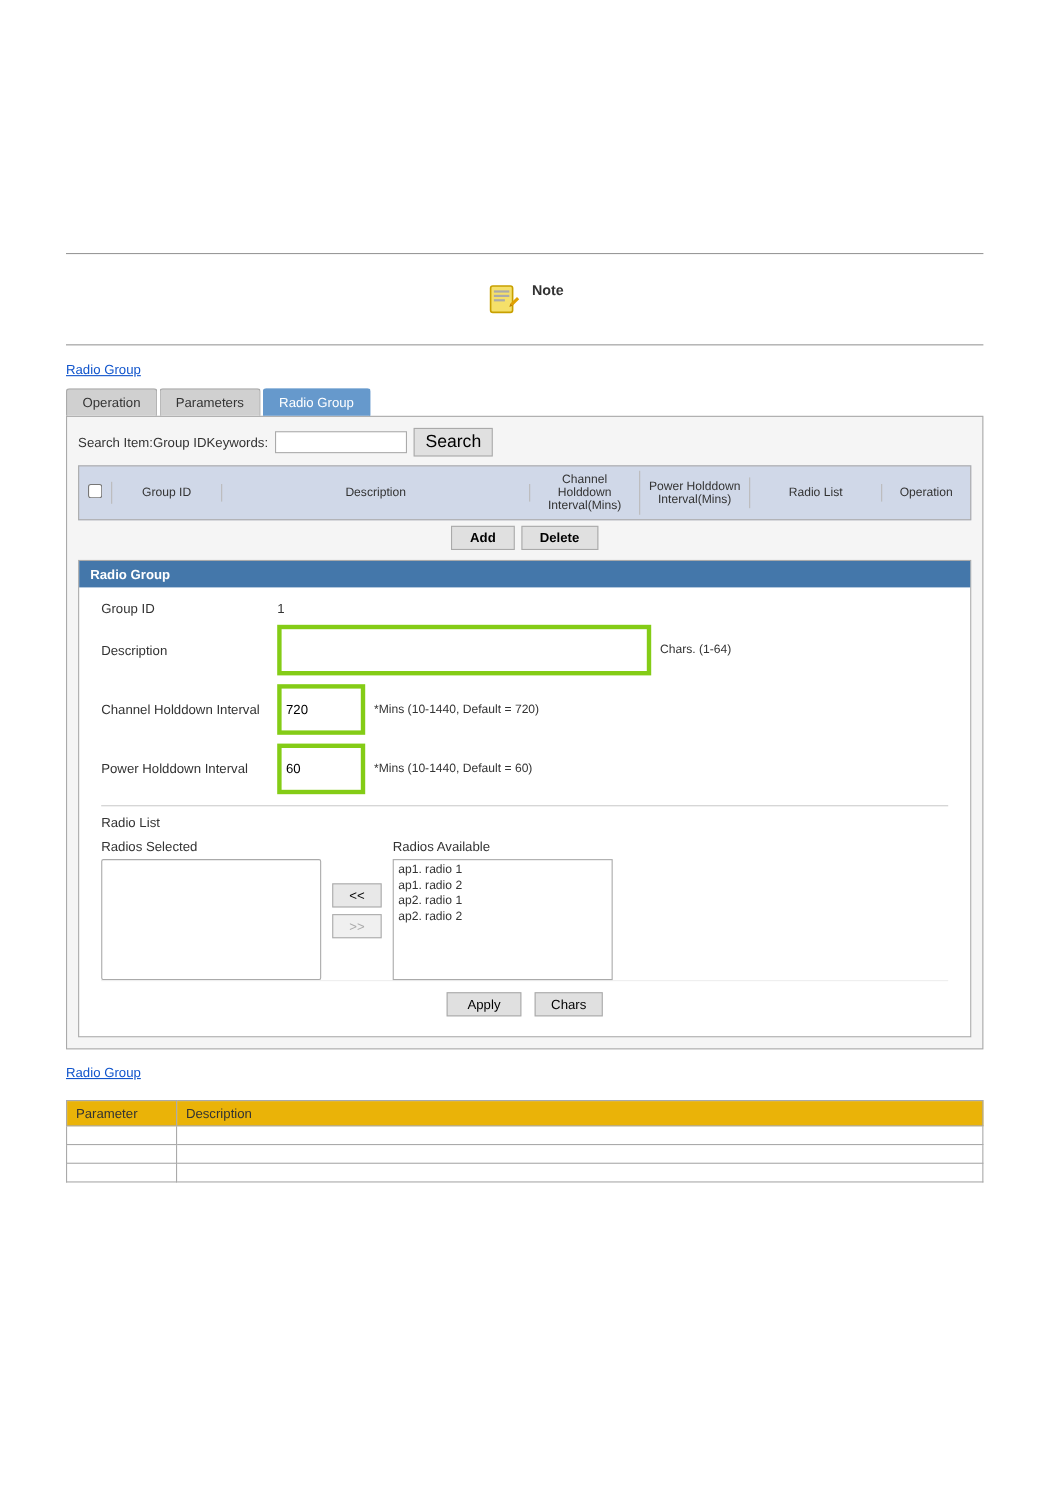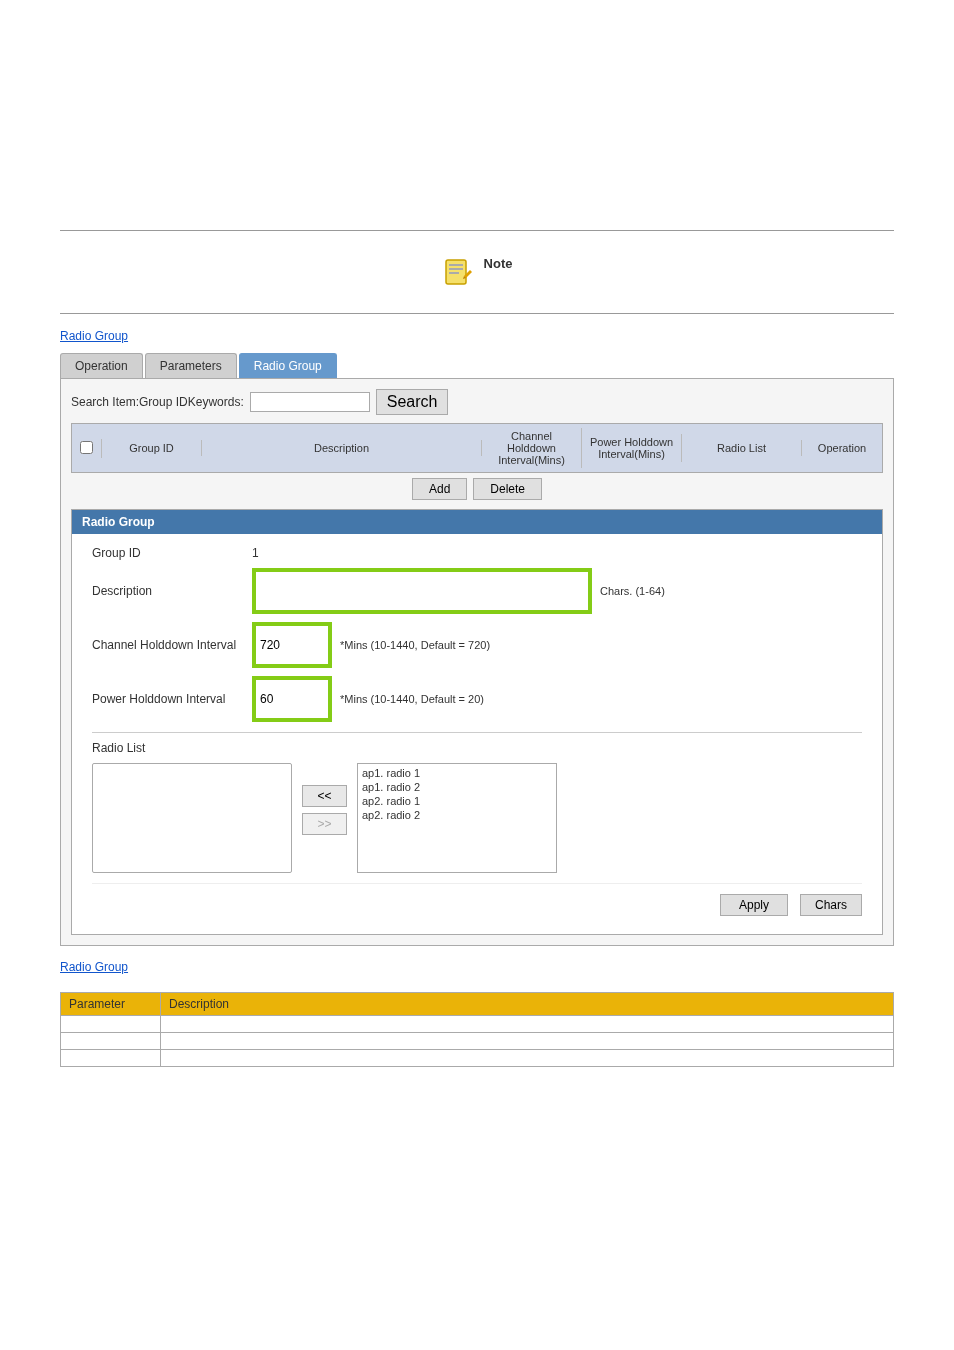--- a/index.html
+++ b/index.html
@@ -142,20 +142,21 @@
       gap: 6px;
       padding: 5px 0;
     }
 
     .action-btn {
       padding: 3px 16px;
       background: #e0e0e0;
       border: 1px solid #aaa;
       cursor: pointer;
       font-size: 12px;
+      font-weight: bold;
     }
 
     
     .radio-group-panel {
       border: 1px solid #aaa;
       background: #fff;
       margin-top: 4px;
     }
 
     .radio-group-header {
@@ -282,25 +283,25 @@
       padding: 2px 4px;
     }
 
     .radios-available-list div {
       padding: 1px 0;
     }
 
     
     .form-actions {
       display: flex;
-      justify-content: flex-end;
+      justify-content: center;
       gap: 12px;
       padding: 10px 0 6px 0;
       border-top: 1px solid #eee;
-      margin-top: 10px;
+      margin-top: 0;
     }
 
     .apply-btn {
       padding: 3px 18px;
       background: #e0e0e0;
       border: 1px solid #aaa;
       cursor: pointer;
       font-size: 12px;
     }
 
@@ -427,26 +428,35 @@
 
       <div class="form-row">
         <span class="form-label">Channel Holddown Interval</span>
         <input type="text" class="form-input form-input-medium" value="720" style="">
         <span class="form-hint">*Mins (10-1440, Default = 720)</span>
       </div>
 
       <div class="form-row">
         <span class="form-label">Power Holddown Interval</span>
         <input type="text" class="form-input form-input-medium" value="60" style="">
-        <span class="form-hint">*Mins (10-1440, Default = 20)</span>
+        <span class="form-hint">*Mins (10-1440, Default = 60)</span>
       </div>
 
       <div class="radio-list-section">
         <div class="radio-list-label">Radio List</div>
 
+        <div style="display:flex; gap:0; align-items:flex-end; margin-bottom:2px;">
+          <div style="width:200px;">
+            <span>Radios Selected</span>
+          </div>
+          <div style="width:65px;"></div>
+          <div>
+            <span>Radios Available</span>
+          </div>
+        </div>
 
         <div class="radios-row">
           <div class="radios-selected-col">
             <select class="radios-selected-list" multiple=""></select>
           </div>
 
           <div class="radios-buttons-col">
             <button class="transfer-btn">&lt;&lt;</button>
             <button class="transfer-btn disabled">&gt;&gt;</button>
           </div>

